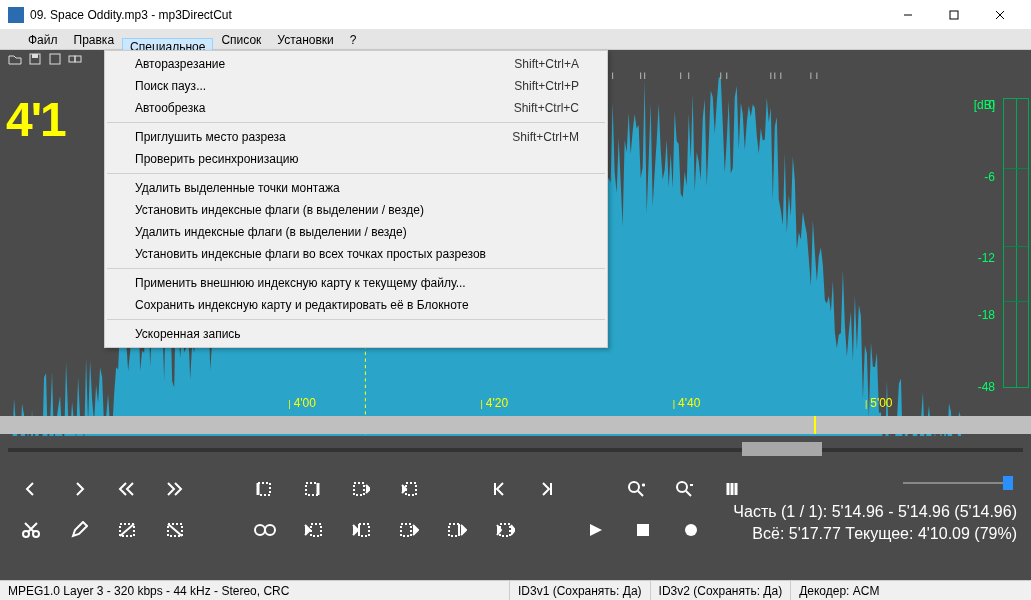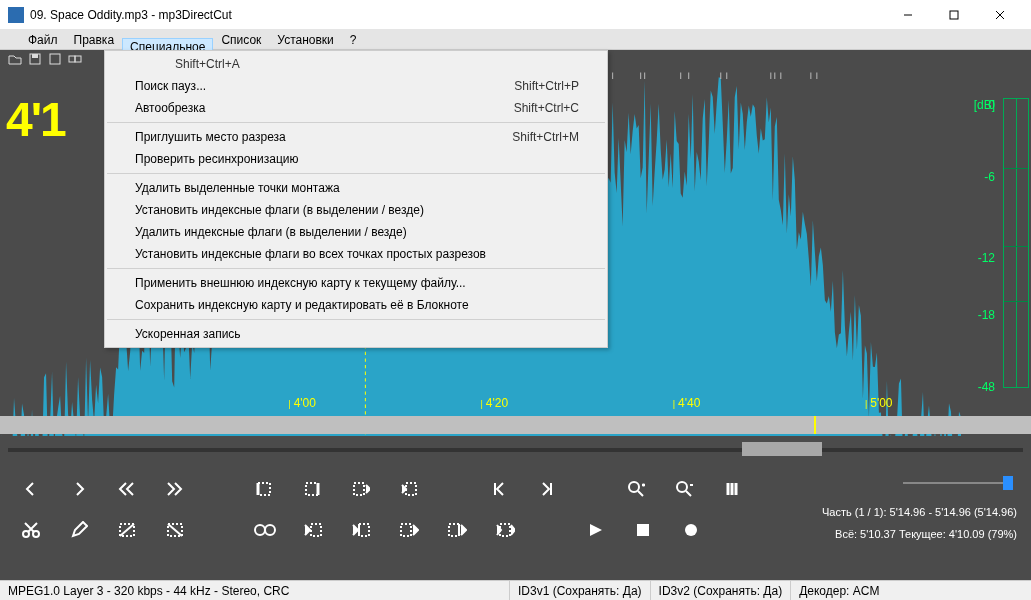--- a/index.html
+++ b/index.html
@@ -57,21 +57,21 @@
 
 .controls { position:absolute; left:0; right:0; bottom:0; height:116px; background:#4b4b4b; }
 .ctrl-row { display:flex; align-items:center; height:44px; padding:0 18px; gap:22px; color:#fff; }
 .ctrl-btn { width:26px; height:26px; display:flex; align-items:center; justify-content:center; cursor:pointer; }
 .ctrl-btn svg { stroke:#fff; fill:none; stroke-width:2; }
 .ctrl-gap { width:20px; }
 .vol-slider { position:absolute; right:18px; top:12px; width:110px; height:14px; }
 .vol-slider .trk { position:absolute; left:0; right:0; top:6px; height:2px; background:#888; }
 .vol-slider .th { position:absolute; right:0; top:0; width:10px; height:14px; background:#2a8fff; }
 
-.info-right { position:absolute; right:14px; color:#fff; font-size:11px; line-height:16px; text-align:left; }
+.info-right { position:absolute; right:14px; color:#fff; font-size:16px; line-height:16px; text-align:left; }
 
 
 .statusbar { position:absolute; bottom:0; left:0; right:0; height:20px; background:#f0f0f0; border-top:1px solid #ccc; display:flex; align-items:center; font-size:11px; color:#000; }
 .statusbar .cell { padding:11px 8px; border-right:1px solid #ccc; height:100%; display:flex; align-items:center; }
 
 
 .dropdown { position:absolute; top:50px; left:104px; width:504px; background:#f0f0f0; border:1px solid #ccc; box-shadow:2px 2px 4px rgba(0,0,0,0.25); z-index:100; padding:2px 0;}
 .dropdown .dd-item { display:flex; padding:4px 28px 4px 30px; font-size:12px; cursor:default; }
 .dropdown .dd-item .lbl { flex:1; }
 .dropdown .dd-item .sc { color:#333;margin-left:40px; }
@@ -370,27 +370,28 @@
             <rect x="1" y="1" width="12" height="12" fill="#fff" stroke="none"></rect>
           </svg>
         </div>
       <div class="ctrl-btn">
           <svg width="16" height="16">
             <circle cx="8" cy="8" r="6" fill="#fff" stroke="none"></circle>
           </svg>
         </div>
 
       <div class="info-right" style="top:40px">Часть (1 / 1): 5'14.96 - 5'14.96 (5'14.96)</div>
-      <div class="info-right" style="top:62px">Всё: 5'10.37   Текущее: 4'10.09   (79%)</div>
+      <div class="info-right" style="top:62px">Всё: 5'17.77   Текущее: 4'10.09   (79%)</div>
     </div>
   </div>
 </div>
 
 <div class="dropdown" id="ddMenu">
     <div class="dd-item">
+      <span class="lbl">Авторазрезание</span>
       <span class="sc">Shift+Ctrl+A</span>
     </div>
     <div class="dd-item">
       <span class="lbl">Поиск пауз...</span>
       <span class="sc">Shift+Ctrl+P</span>
     </div>
     <div class="dd-item">
       <span class="lbl">Автообрезка</span>
       <span class="sc">Shift+Ctrl+C</span>
     </div>

